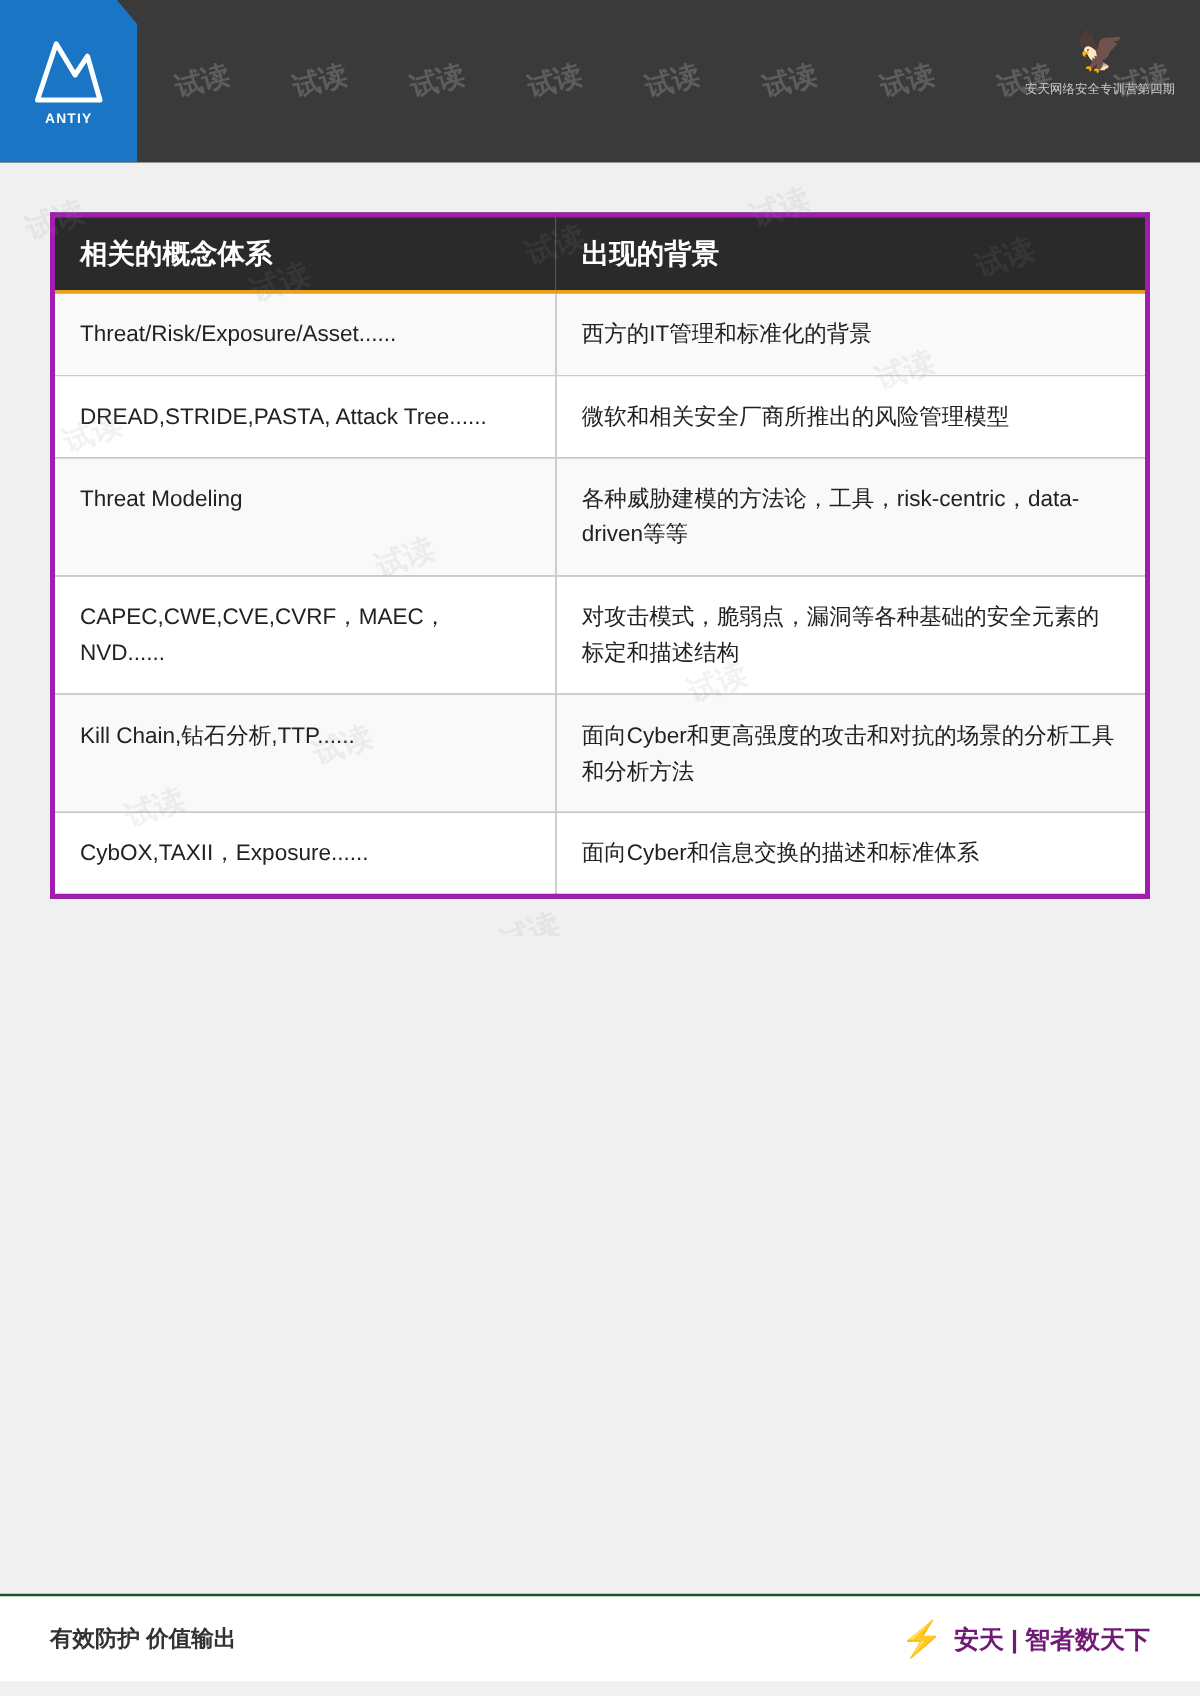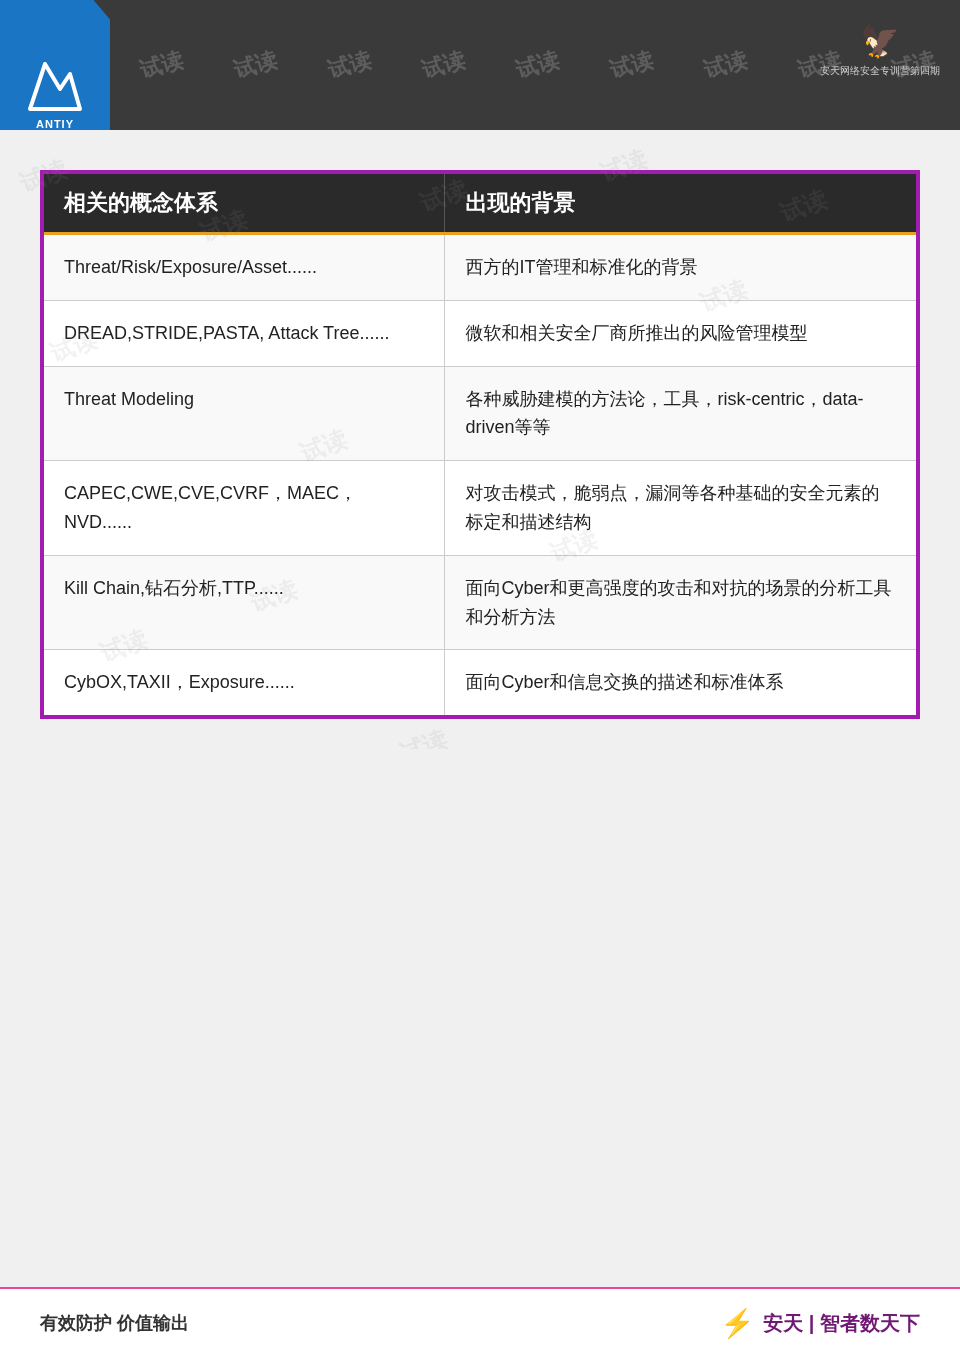--- a/index.html
+++ b/index.html
@@ -22,21 +22,21 @@
       position: relative;
     }
 
     .logo-box {
       width: 110px;
       height: 130px;
       background: #1a75c4;
       display: flex;
       flex-direction: column;
       align-items: center;
-      justify-content: flex-end;
+      justify-content: center;
       clip-path: polygon(0 0, 85% 0, 100% 15%, 100% 100%, 0 100%);
       flex-shrink: 0;
     }
 
     .logo-zigzag {
       width: 60px;
       height: 55px;
     }
 
     .logo-text {
@@ -168,26 +168,26 @@
       font-size: 24px;
       font-weight: bold;
       transform: rotate(-20deg);
       white-space: nowrap;
       user-select: none;
     }
 
     
     .footer {
       position: absolute;
-      bottom: 0;
+      bottom: 12px;
       left: 0;
       right: 0;
       height: 70px;
       background: white;
-      border-top: 2px solid #ec4899;
+      border-top: 2px solid #14532d;
       display: flex;
       align-items: center;
       justify-content: space-between;
       padding: 0 40px;
     }
 
     .footer-left {
       font-size: 18px;
       color: #333;
       font-weight: bold;

